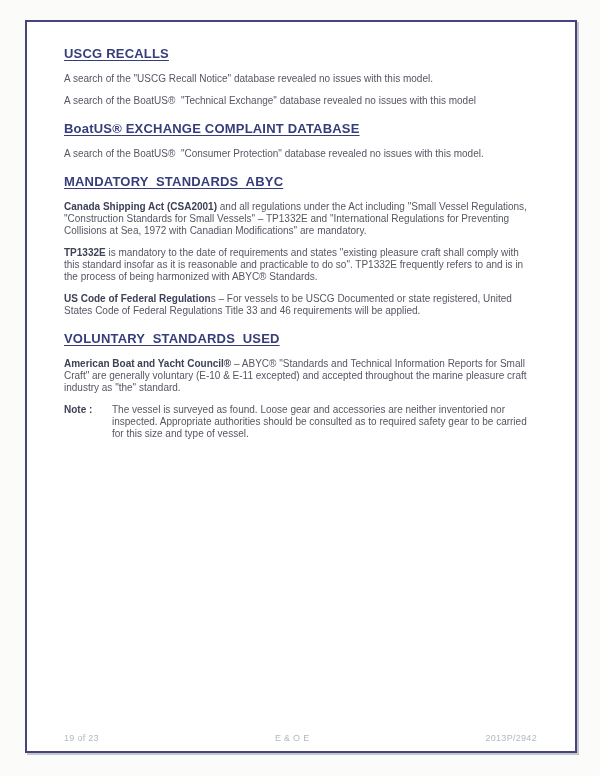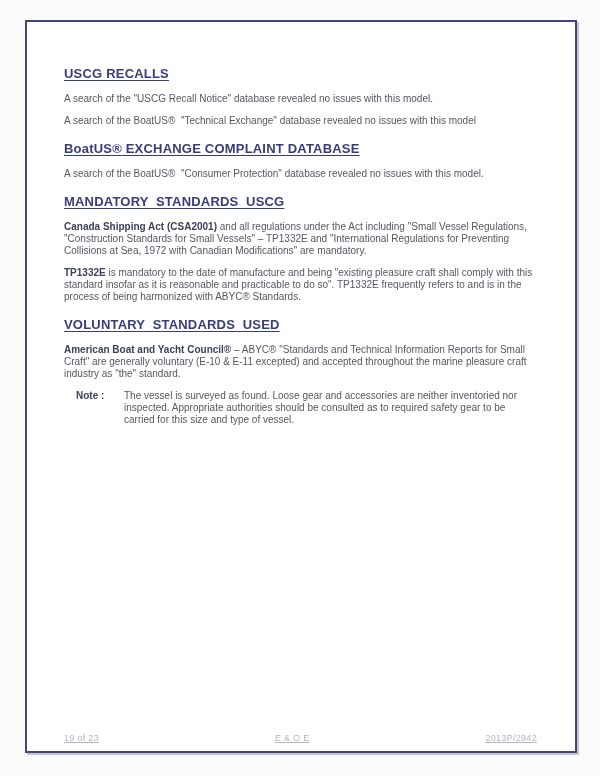--- a/index.html
+++ b/index.html
@@ -10,21 +10,21 @@
     position:relative;
     overflow:hidden;
   }
   .page{
     position:absolute;left:25px;top:20px;
     width:552px;height:733px;
     box-sizing:border-box;
     background:#ffffff;
     border:2px solid #44467b;
     box-shadow:2px 2px 0 rgba(130,130,150,.45);
-    padding:44px 38px 0 37px;
+    padding:24px 38px 0 37px;
   }
   .h{
     font-size:13px;line-height:15px;font-weight:bold;
     color:#363d7a;
     text-decoration:underline;
     text-underline-offset:2px;
     letter-spacing:.2px;
     white-space:pre-wrap;
     margin:14px 0 12px;
   }
@@ -33,50 +33,51 @@
     font-size:10px;line-height:12px;
     color:#555762;
     white-space:pre-wrap;
     margin:0 0 10px;
   }
   .p b{color:#3e4158;}
   .note{
     display:flex;
     font-size:10px;line-height:12px;
     color:#555762;
-    margin:2px 12px 0;
+    margin:2px 0 0;
   }
   .note-label{flex:none;width:48px;font-weight:bold;color:#3e4158;}
   .note-text{flex:1;white-space:pre-wrap;}
   .footer{
     position:absolute;left:37px;right:38px;bottom:8px;
     display:flex;justify-content:space-between;align-items:baseline;
-    font-size:9px;color:#b4b7c2;letter-spacing:.3px;text-decoration:underline;
+    font-size:9px;color:#b4b7c2;letter-spacing:.3px;
   }
 </style>
 </head>
 <body>
 
 <div class="page">
 
   <div class="h first">USCG RECALLS</div>
   <p class="p"><span>A search of the "USCG Recall Notice" database revealed no issues with this model.</span></p>
 
   <p class="p"><span>A search of the BoatUS®  "Technical Exchange" database revealed no issues with this model</span></p>
 
   <div class="h">BoatUS® EXCHANGE COMPLAINT DATABASE</div>
   <p class="p"><span>A search of the BoatUS®  "Consumer Protection" database revealed no issues with this model.</span></p>
 
-  <div class="h">MANDATORY  STANDARDS  USCG</div>
+  <div class="h">MANDATORY  STANDARDS  ABYC</div>
 
   <p class="p"><b>Canada Shipping Act (CSA2001)</b><span> and all regulations under the Act including "Small Vessel Regulations, "Construction Standards for Small Vessels" – TP1332E and "International Regulations for Preventing Collisions at Sea, 1972 with Canadian Modifications" are mandatory.</span></p>
 
-  <p class="p"><b>TP1332E</b><span> is mandatory to the date of manufacture and being "existing pleasure craft shall comply with this standard insofar as it is reasonable and practicable to do so". TP1332E frequently refers to and is in the process of being harmonized with ABYC® Standards.</span></p>
+  <p class="p"><b>TP1332E</b><span> is mandatory to the date of requirements and states "existing pleasure craft shall comply with this standard insofar as it is reasonable and practicable to do so". TP1332E frequently refers to and is in the process of being harmonized with ABYC® Standards.</span></p>
 
 
+  <p class="p"><b>US Code of Federal Regulation</b><span>s – For vessels to be USCG Documented or state registered, United States Code of Federal Regulations Title 33 and 46 requirements will be applied.</span></p>
 
   <div class="h">VOLUNTARY  STANDARDS  USED</div>
 
   <p class="p"><b>American Boat and Yacht Council®</b><span> – ABYC® "Standards and Technical Information Reports for Small Craft" are generally voluntary (E-10 &amp; E-11 excepted) and accepted throughout the marine pleasure craft industry as "the" standard.</span></p>
 
 
 
   <div class="note">
     <span class="note-label">Note :</span>
     <span class="note-text">The vessel is surveyed as found. Loose gear and accessories are neither inventoried nor inspected. Appropriate authorities should be consulted as to required safety gear to be carried for this size and type of vessel.</span>

